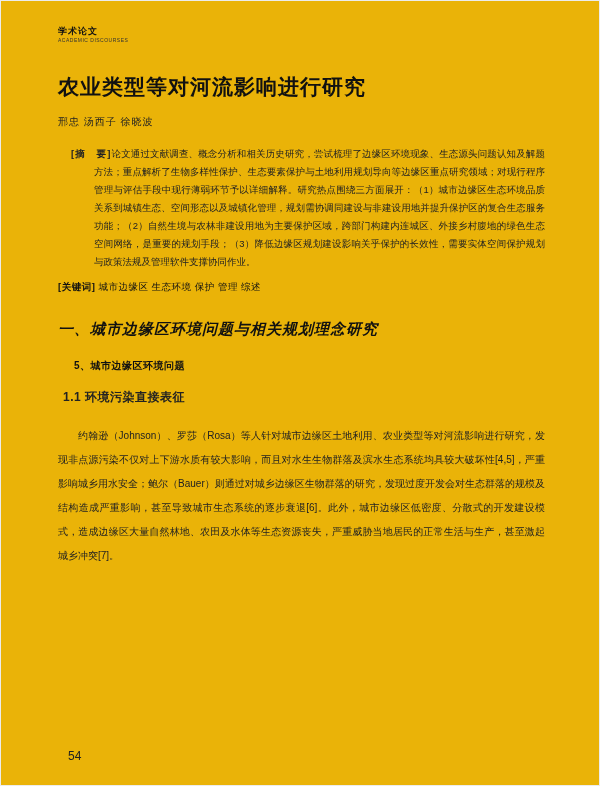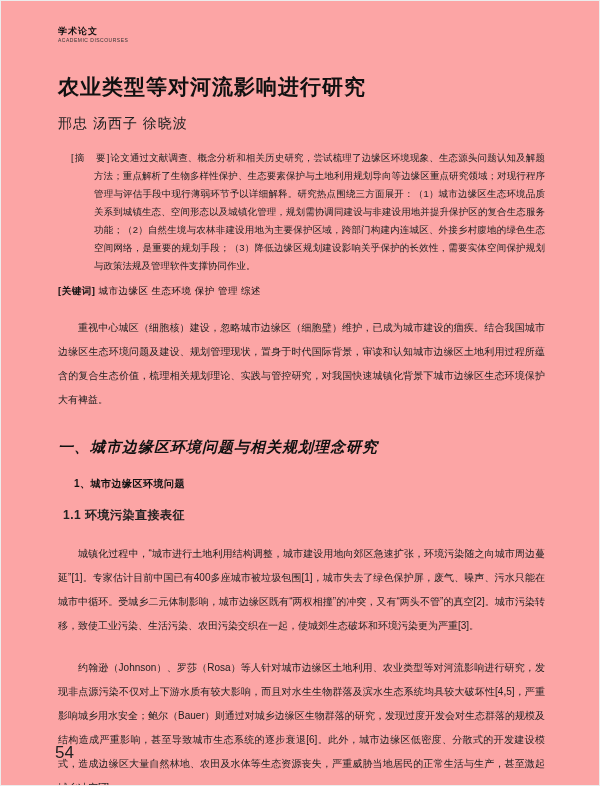--- a/index.html
+++ b/index.html
@@ -1,41 +1,41 @@
 <!DOCTYPE html>
 <html><head>
 <meta charset="utf-8">
 <style>
   html,body{margin:0;padding:0;background:#fff;}
   .page{
     position:relative;
     width:600px;height:786px;
     box-sizing:border-box;
-    background:#fca5a5;
+    background:#eab308;
     border:1px solid #ececec;
     padding:26px 54px 0 57px;
     font-family:"Liberation Sans","DejaVu Sans",sans-serif;
     color:#1a1a1a;
     overflow:hidden;
   }
   
   .logo{line-height:1.1;margin-bottom:0;}
   .logo-cn{font-size:9px;font-weight:bold;letter-spacing:1px;color:#111;}
   .logo-en{font-size:5px;letter-spacing:.5px;color:#333;margin-top:1px;}
   
   .title{font-size:21px;font-weight:bold;letter-spacing:1px;margin-top:30px;color:#111;}
-  .authors{font-size:14px;letter-spacing:1px;color:#222;}
+  .authors{font-size:10px;letter-spacing:1px;color:#222;}
   
   .abstract{
     margin-top:16px;
     font-size:9.5px;line-height:18px;
     text-align:justify;color:#222;
     padding-left:36px;text-indent:-36px;
   }
-  .abstract .label{font-weight:normal;letter-spacing:1px;padding-left:13px;}
+  .abstract .label{font-weight:bold;letter-spacing:1px;padding-left:13px;}
   .keywords{margin-top:10px;font-size:9.5px;color:#111;letter-spacing:.5px;}
   .keywords .label{font-weight:bold;}
   
   .para{
     font-size:10px;line-height:24px;
     text-align:justify;color:#222;
     text-indent:2em;margin:18px 0 0 0;
   }
   .sec-heading{
     font-size:15px;font-weight:bold;color:#111;
@@ -43,49 +43,47 @@
   }
   .sub-heading-1{
     font-size:10px;font-weight:bold;color:#111;
     margin:20px 0 0 0;padding-left:16px;letter-spacing:.5px;
   }
   .sub-heading-2{
     font-size:12px;color:#222;
     margin:16px 0 0 0;padding-left:5px;letter-spacing:.5px;
   }
   .page-number{
-    position:absolute;left:54px;bottom:22px;
-    font-size:17px;color:#222;
+    position:absolute;left:67px;bottom:22px;
+    font-size:12px;color:#222;
   }
 </style>
 </head>
 <body>
 
 <div class="page">
 
   <div class="logo">
     <div class="logo-cn">学术论文</div>
     <div class="logo-en">ACADEMIC DISCOURSES</div>
   </div>
 
   <h1 class="title">农业类型等对河流影响进行研究</h1>
 
   <div class="authors">邢忠  汤西子  徐晓波</div>
 
   <p class="abstract"><span class="label">[摘　要]</span><span>论文通过文献调查、概念分析和相关历史研究，尝试梳理了边缘区环境现象、生态源头问题认知及解题方法；重点解析了生物多样性保护、生态要素保护与土地利用规划导向等边缘区重点研究领域；对现行程序管理与评估手段中现行薄弱环节予以详细解释。研究热点围绕三方面展开：（1）城市边缘区生态环境品质关系到城镇生态、空间形态以及城镇化管理，规划需协调同建设与非建设用地并提升保护区的复合生态服务功能；（2）自然生境与农林非建设用地为主要保护区域，跨部门构建内连城区、外接乡村腹地的绿色生态空间网络，是重要的规划手段；（3）降低边缘区规划建设影响关乎保护的长效性，需要实体空间保护规划与政策法规及管理软件支撑协同作业。</span></p>
 
   <p class="keywords"><span class="label">[关键词]</span> <span>城市边缘区  生态环境  保护  管理  综述</span></p>
 
-  <p class="para">重视中心城区（细胞核）建设，忽略城市边缘区（细胞壁）维护，已成为城市建设的痼疾。结合我国城市边缘区生态环境问题及建设、规划管理现状，置身于时代国际背景，审读和认知城市边缘区土地利用过程所蕴含的复合生态价值，梳理相关规划理论、实践与管控研究，对我国快速城镇化背景下城市边缘区生态环境保护大有裨益。</p>
 
   <h2 class="sec-heading">一、城市边缘区环境问题与相关规划理念研究</h2>
 
-  <h3 class="sub-heading-1">1、城市边缘区环境问题</h3>
+  <h3 class="sub-heading-1">5、城市边缘区环境问题</h3>
 
   <h4 class="sub-heading-2">1.1 环境污染直接表征</h4>
 
-  <p class="para">城镇化过程中，“城市进行土地利用结构调整，城市建设用地向郊区急速扩张，环境污染随之向城市周边蔓延”[1]。专家估计目前中国已有400多座城市被垃圾包围[1]，城市失去了绿色保护屏，废气、噪声、污水只能在城市中循环。受城乡二元体制影响，城市边缘区既有“两权相撞”的冲突，又有“两头不管”的真空[2]。城市污染转移，致使工业污染、生活污染、农田污染交织在一起，使城郊生态破坏和环境污染更为严重[3]。</p>
 
   <p class="para">约翰逊（Johnson）、罗莎（Rosa）等人针对城市边缘区土地利用、农业类型等对河流影响进行研究，发现非点源污染不仅对上下游水质有较大影响，而且对水生生物群落及滨水生态系统均具较大破坏性[4,5]，严重影响城乡用水安全；鲍尔（Bauer）则通过对城乡边缘区生物群落的研究，发现过度开发会对生态群落的规模及结构造成严重影响，甚至导致城市生态系统的逐步衰退[6]。此外，城市边缘区低密度、分散式的开发建设模式，造成边缘区大量自然林地、农田及水体等生态资源丧失，严重威胁当地居民的正常生活与生产，甚至激起城乡冲突[7]。</p>
 
   <div class="page-number">54</div>
 
 </div>
 
 </body></html>

